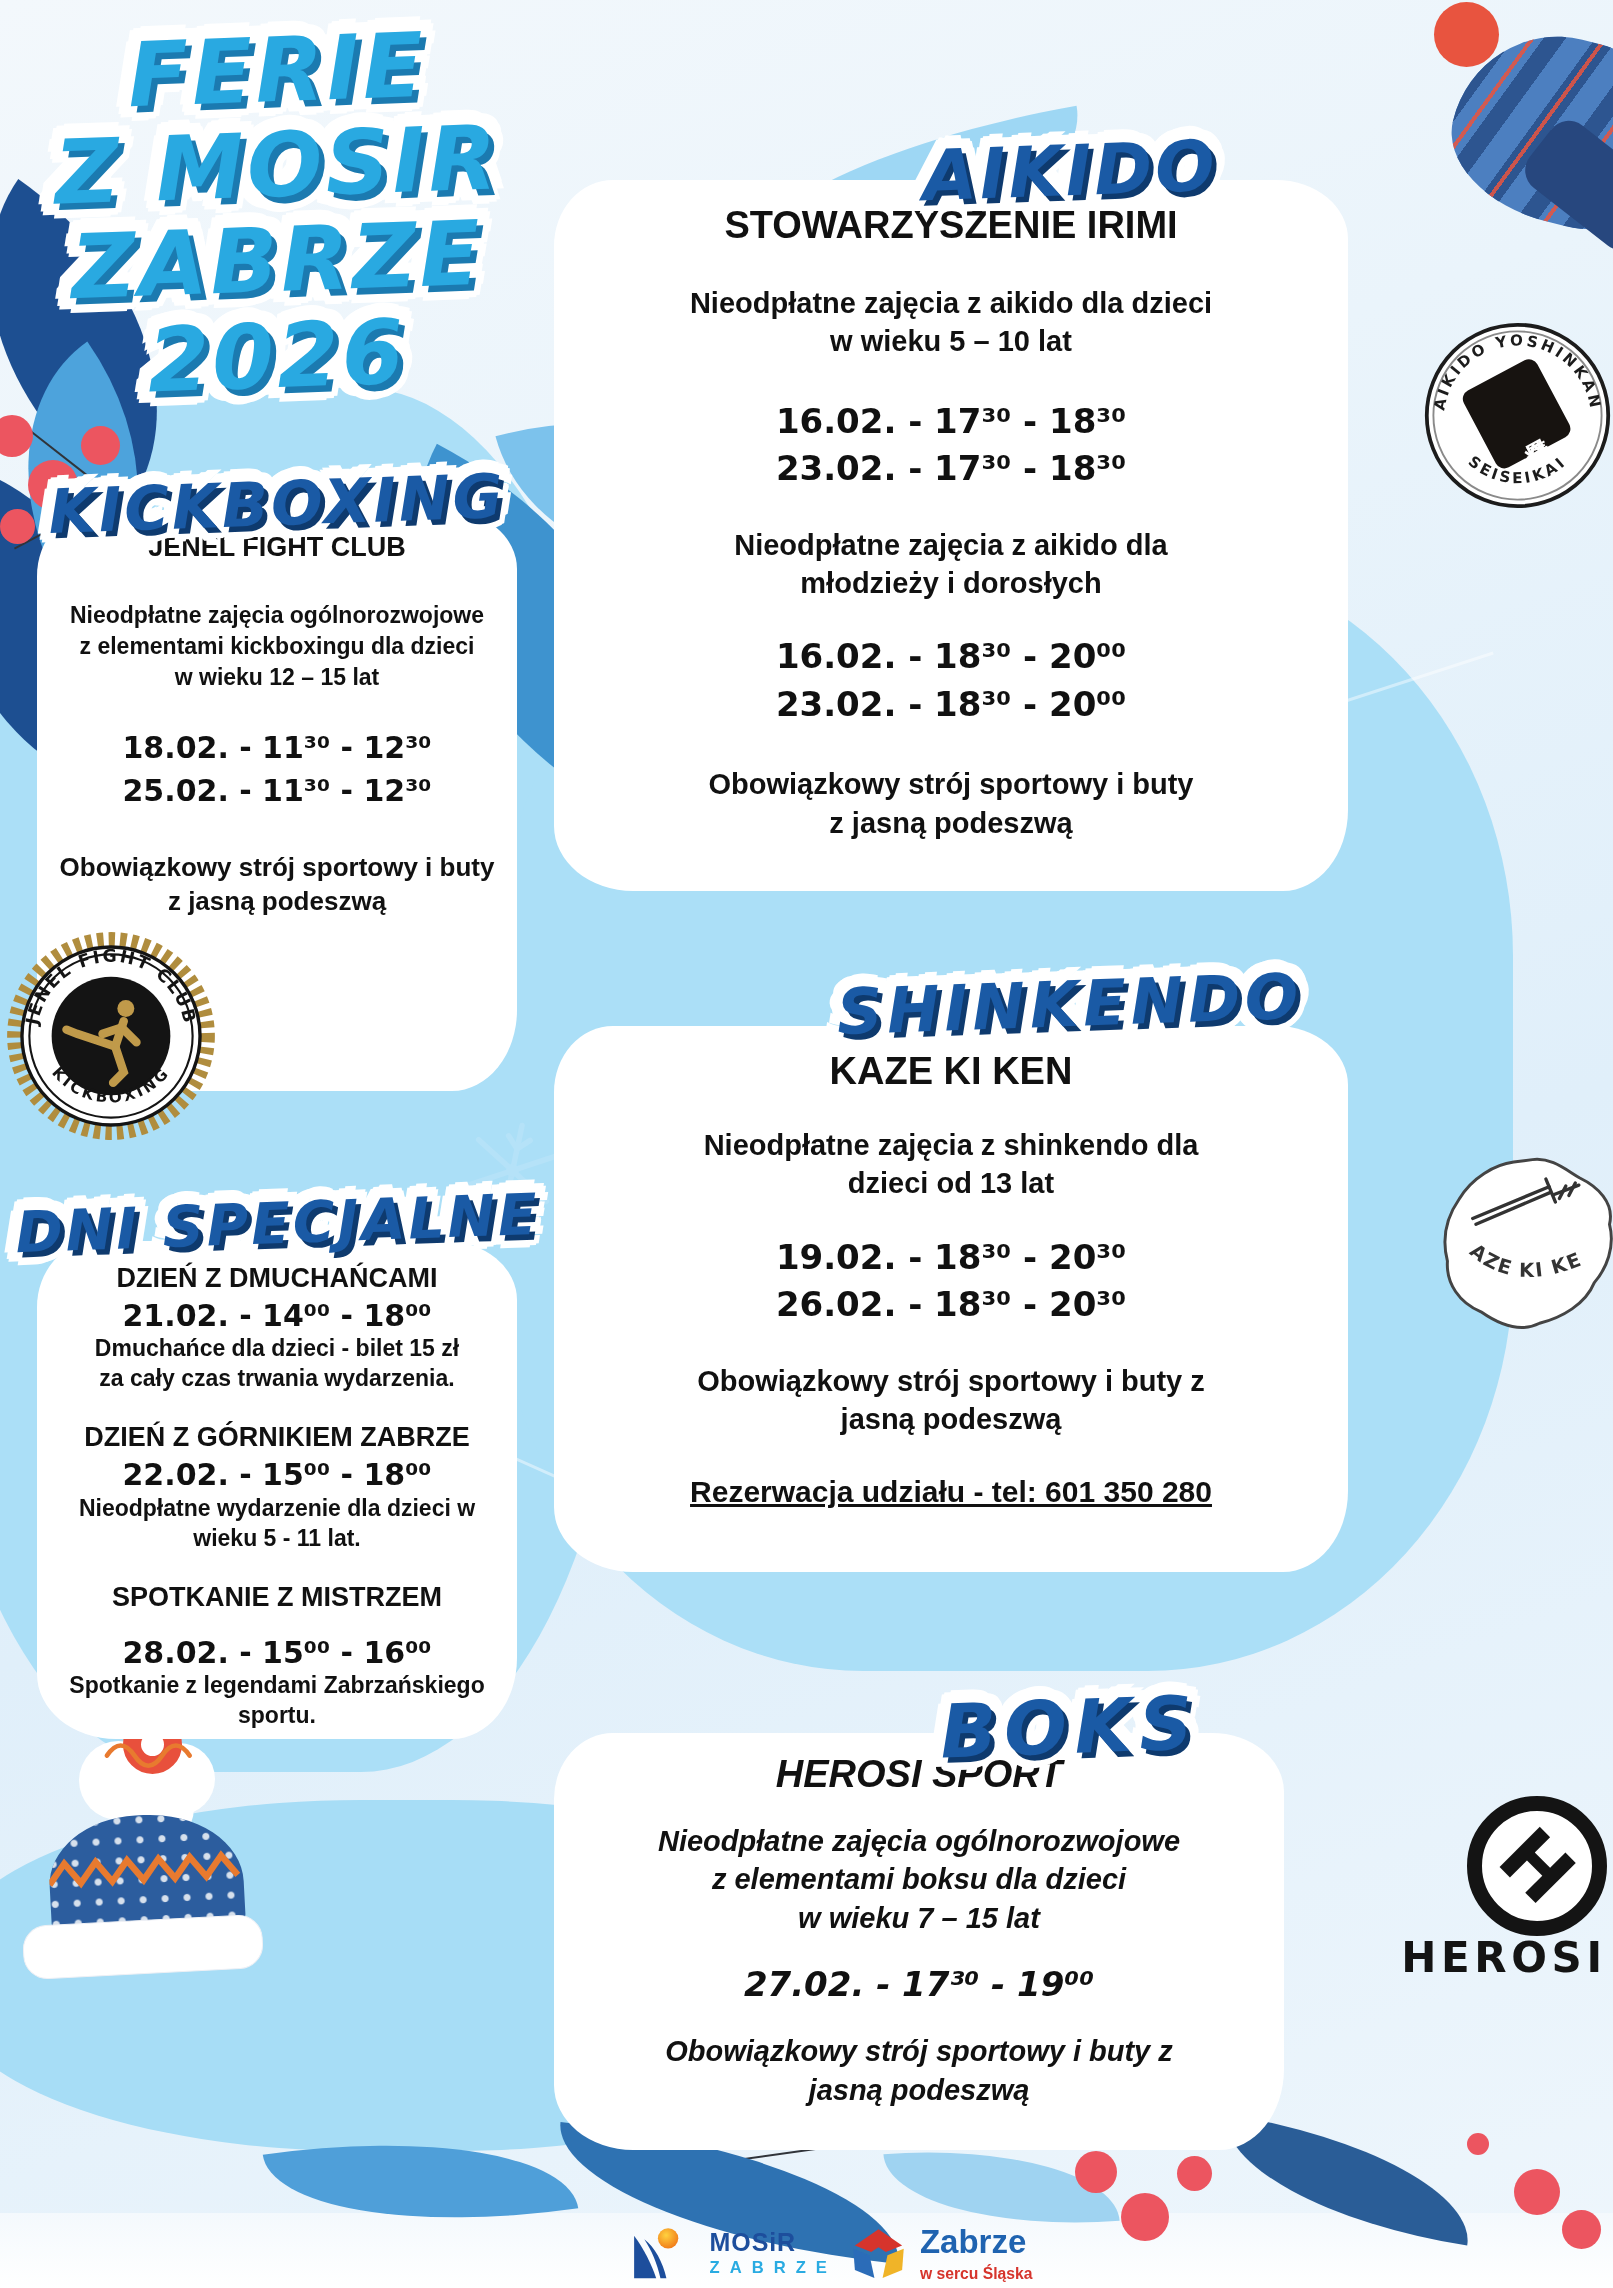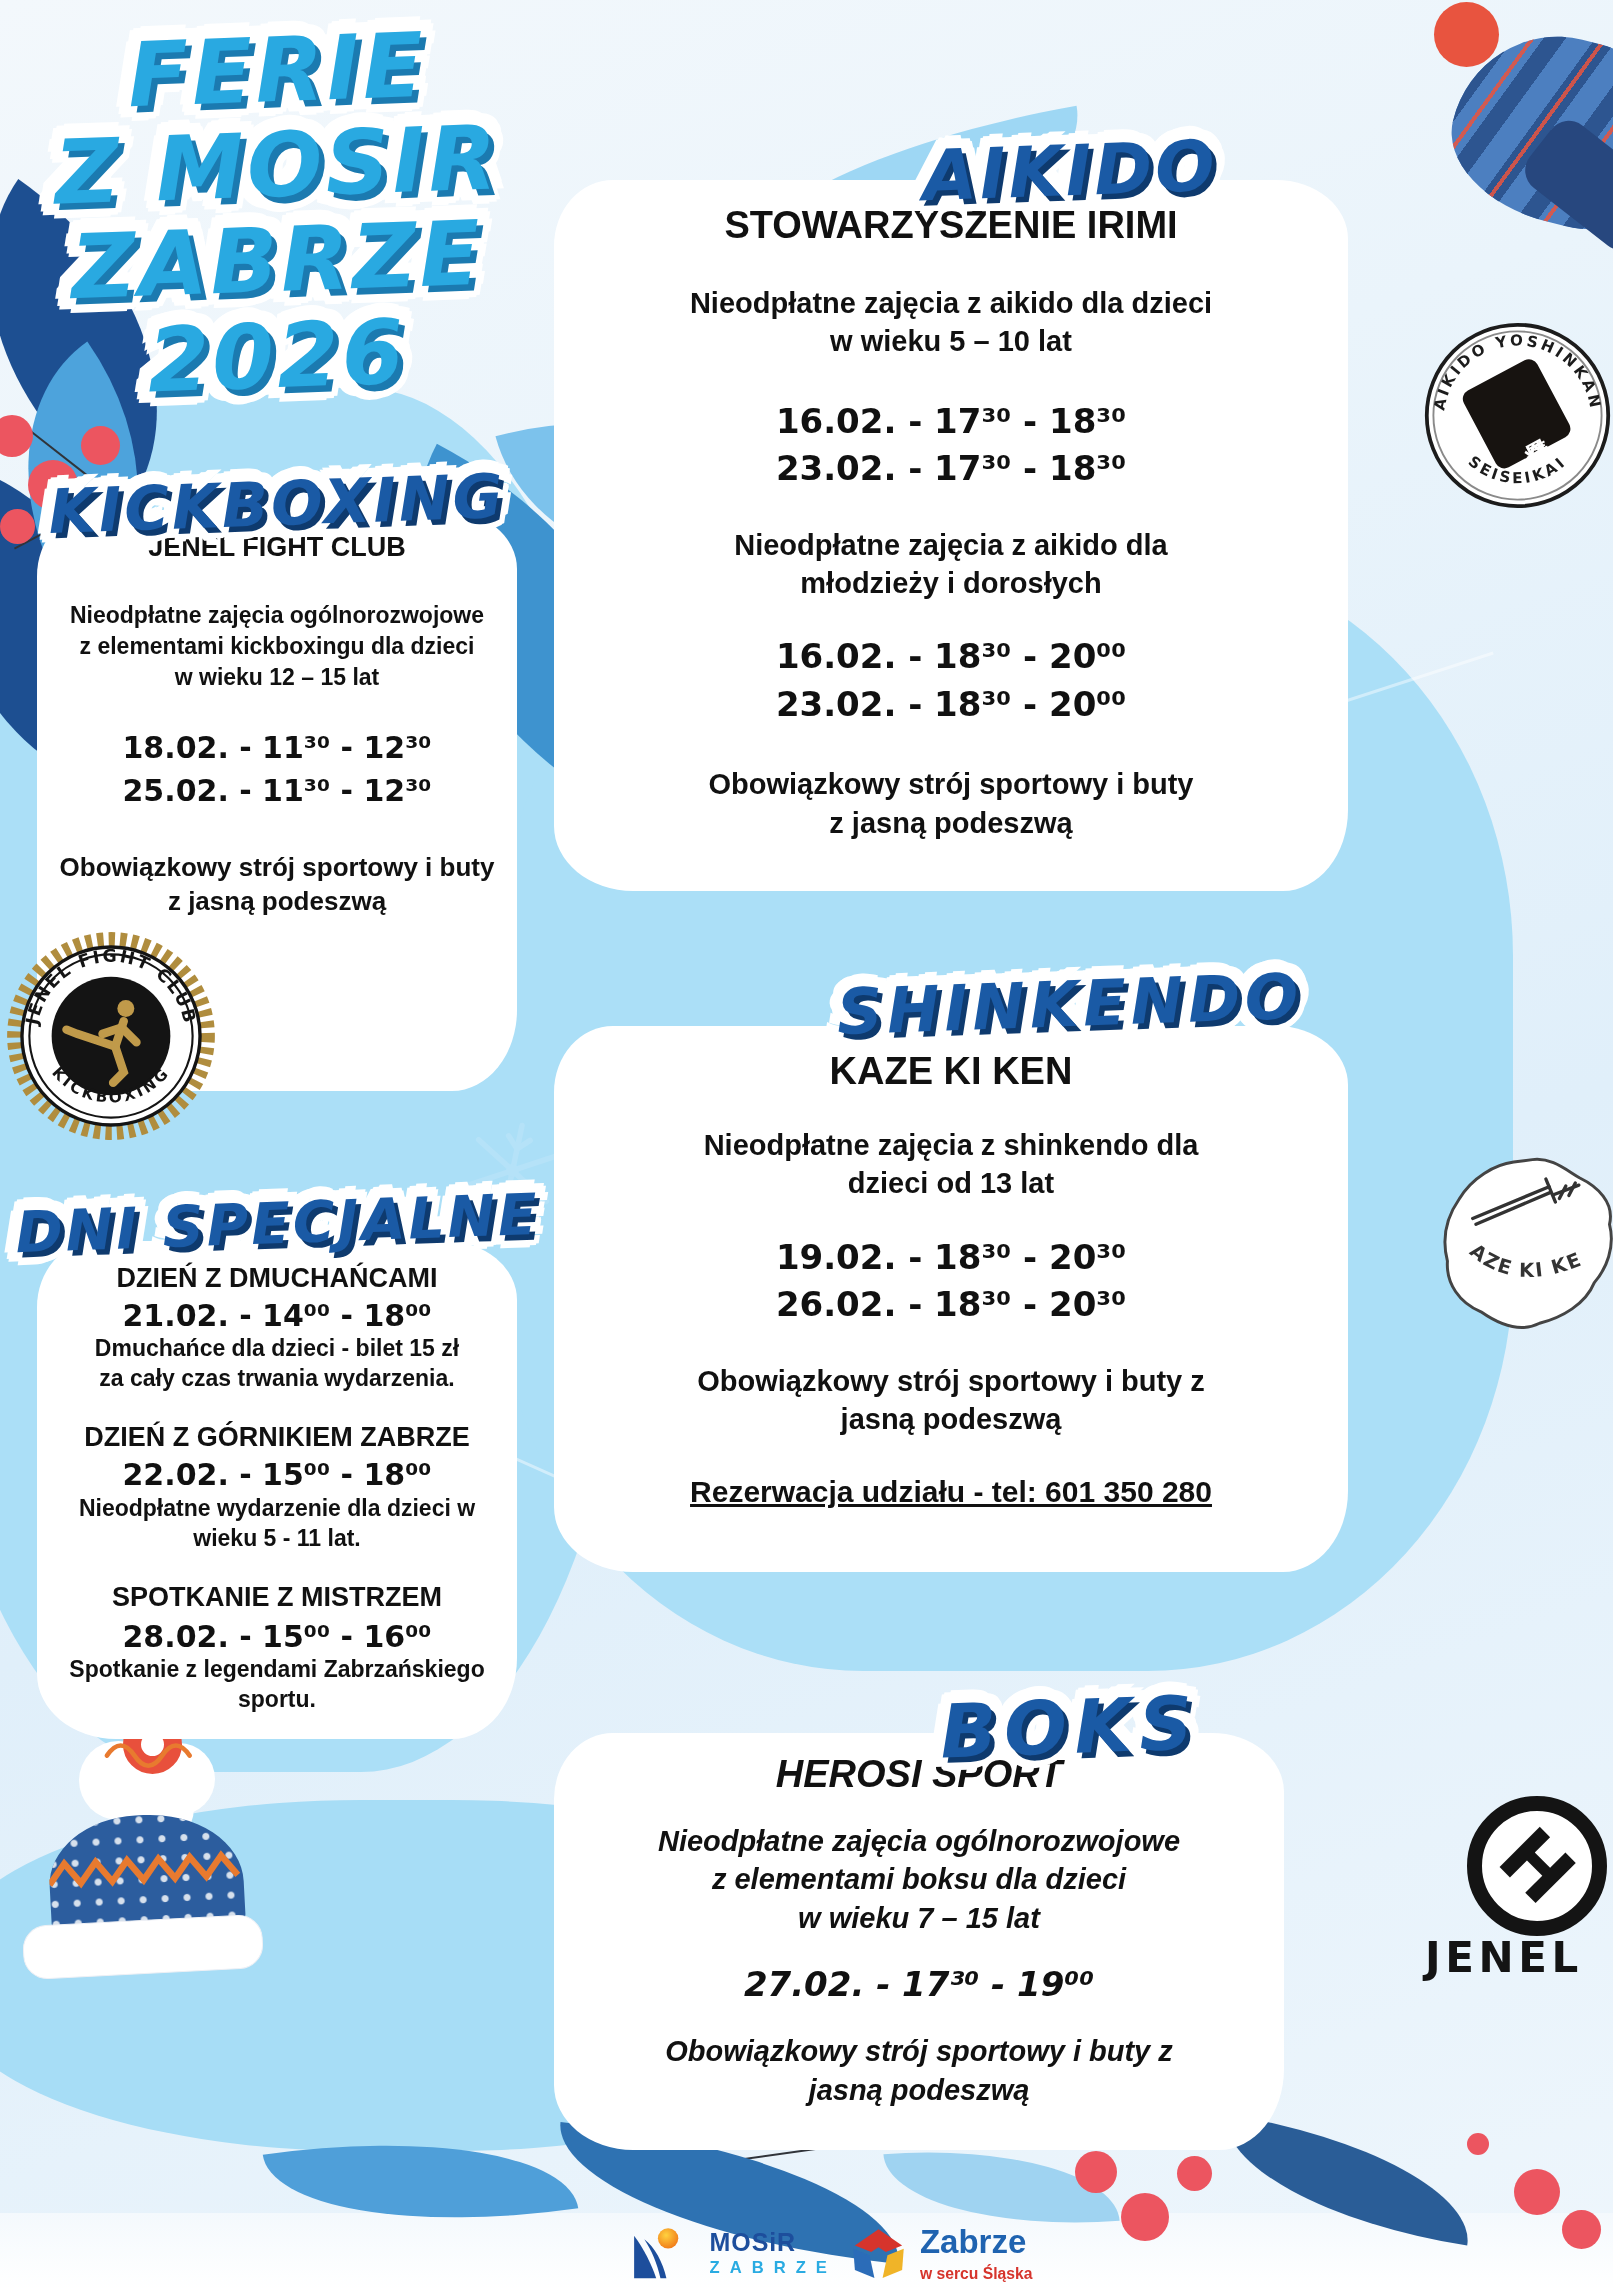--- a/index.html
+++ b/index.html
@@ -195,21 +195,21 @@
 za cały czas trwania wydarzenia.</div>
     </div>
     <div style="margin-top:28px;">
       <div class="ev-name">DZIEŃ Z GÓRNIKIEM ZABRZE</div>
       <div class="ev-time" style="margin-top:3.7px;">22.02. - 15⁰⁰ - 18⁰⁰</div>
       <div class="ev-desc" style="margin-top:1.8px;">Nieodpłatne wydarzenie dla dzieci w
 wieku 5 - 11 lat.</div>
     </div>
     <div style="margin-top:28px;">
       <div class="ev-name">SPOTKANIE Z MISTRZEM</div>
-      <div class="ev-time" style="margin-top:6px;">28.02. - 15⁰⁰ - 16⁰⁰</div>
+      <div class="ev-time" style="margin-top:22px;">28.02. - 15⁰⁰ - 16⁰⁰</div>
       <div class="ev-desc" style="margin-top:1.8px;">Spotkanie z legendami Zabrzańskiego
 sportu.</div>
     </div>
   </section>
 
   <h2 class="sticker t-head h-aikido">AIKIDO</h2>
   <section class="card right-card" style="left:554px;top:180px;width:794px;height:711px;padding:24px 18.5px 0;box-sizing:border-box;">
     <div class="org">STOWARZYSZENIE IRIMI</div>
     <p class="desc" style="margin:37px 0 0;text-align:center;">Nieodpłatne zajęcia z aikido dla dzieci
 w wieku 5 – 10 lat</p>
@@ -285,21 +285,21 @@
     <div style="margin-top:24px;">
       <div class="sched">27.02. - 17³⁰ - 19⁰⁰</div>
     </div>
     <p class="desc" style="margin:24px 0 0;">Obowiązkowy strój sportowy i buty z
 jasną podeszwą</p>
   </section>
 
   <div class="badge herosi-circle">
     <span>H</span>
   </div>
-  <div class="badge herosi-word">JENEL</div>
+  <div class="badge herosi-word">HEROSI</div>
 
   <div class="hat-bl">
     <div class="c" style="left:65px;top:26px;width:79px;height:79px;"></div>
     <div class="c" style="left:129px;top:28px;width:72px;height:72px;"></div>
     <div class="c" style="left:97px;top:51px;width:83px;height:83px;"></div>
     <div class="donut"></div>
     <svg style="position:absolute;left:88px;top:13px;" width="111" height="46" viewBox="0 0 120 50">
       <path d="M5,30 q15,-22 30,0 q15,22 30,0 q15,-22 30,0" stroke="#e87a2f" stroke-width="5" fill="none" stroke-linecap="round"></path>
     </svg>
     <div class="body"></div>

